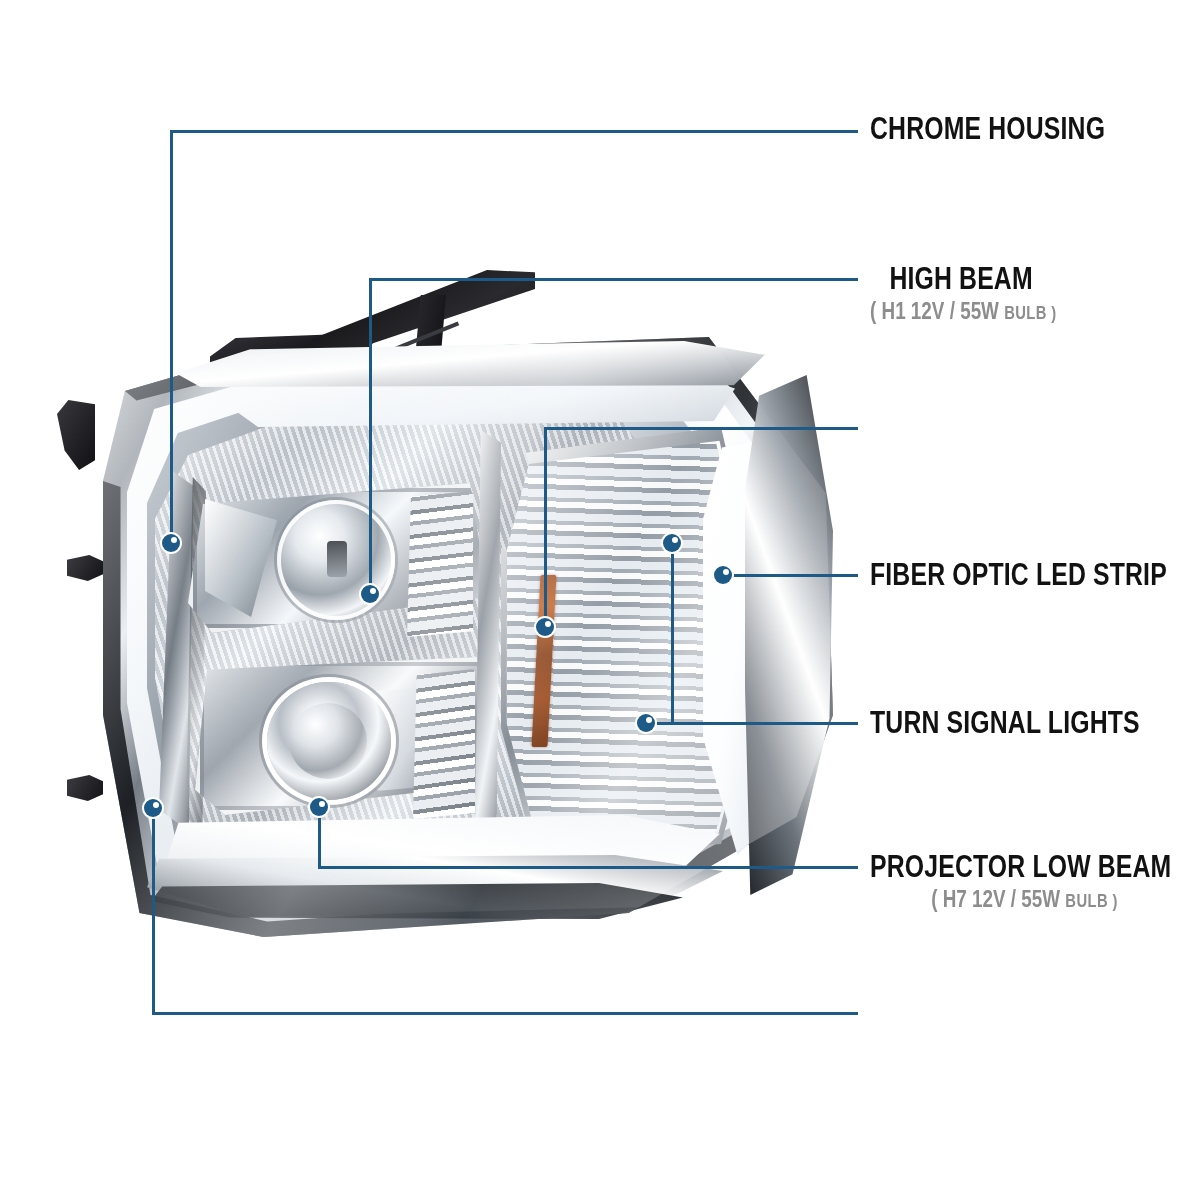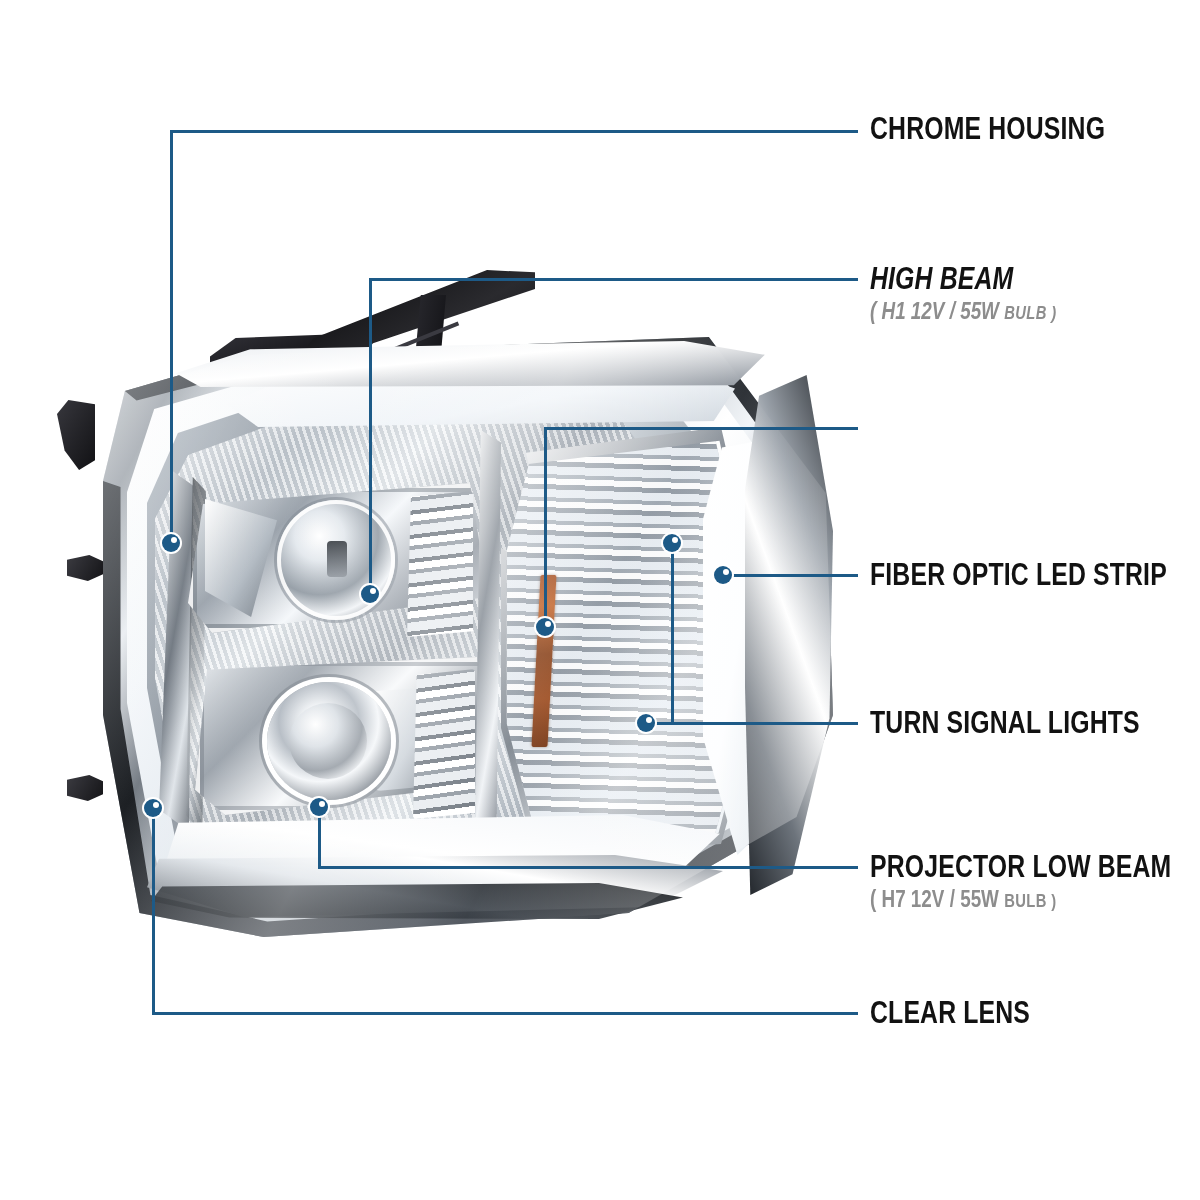--- a/index.html
+++ b/index.html
@@ -1,21 +1,21 @@
 <!DOCTYPE html>
 <html><head>
 <meta charset="utf-8">
 <style>
   html,body{margin:0;padding:0;background:#fff;}
   body{width:1200px;height:1200px;overflow:hidden;
        font-family:"Liberation Sans","DejaVu Sans",sans-serif;}
   #stage{position:relative;width:1200px;height:1200px;background:#ffffff;}
 
   
-  .label{position:absolute;white-space:nowrap;}
+  .label{position:absolute;white-space:nowrap;text-align:center;}
   .label .ttl{
     display:block;
     font-family:"Liberation Sans","DejaVu Sans",sans-serif;
     font-weight:700;font-size:31px;line-height:31px;
     letter-spacing:.2px;color:#121212;
     transform:scaleX(.80);transform-origin:left center;
   }
   .label .sub{
     display:block;margin-top:6px;
     font-family:"Liberation Sans","DejaVu Sans",sans-serif;
@@ -333,36 +333,33 @@
       <i></i>
     </div>
   <div class="dot" style="left:142px;top:797px;">
       <i></i>
     </div>
 
   <div class="label" style="left:870px;top:113px;">
     <span class="ttl">CHROME HOUSING</span>
   </div>
 
-  <div class="label" style="left:870px;top:263px;font-style:italic;">
+  <div class="label" style="left:870px;top:263px;">
     <span class="ttl">HIGH BEAM</span>
     <span class="sub"><span>( H1  12V / 55W </span><span class="sm">BULB )</span></span>
   </div>
 
 
   <div class="label" style="left:870px;top:559px;">
     <span class="ttl">FIBER OPTIC LED STRIP</span>
   </div>
 
   <div class="label" style="left:870px;top:707px;">
     <span class="ttl">TURN SIGNAL LIGHTS</span>
   </div>
 
   <div class="label" style="left:870px;top:851px;">
     <span class="ttl">PROJECTOR LOW BEAM</span>
     <span class="sub"><span>( H7  12V / 55W </span><span class="sm">BULB )</span></span>
   </div>
 
-  <div class="label" style="left:870px;top:997px;">
-    <span class="ttl">CLEAR LENS</span>
-  </div>
 
 </div>
 
 </body></html>

